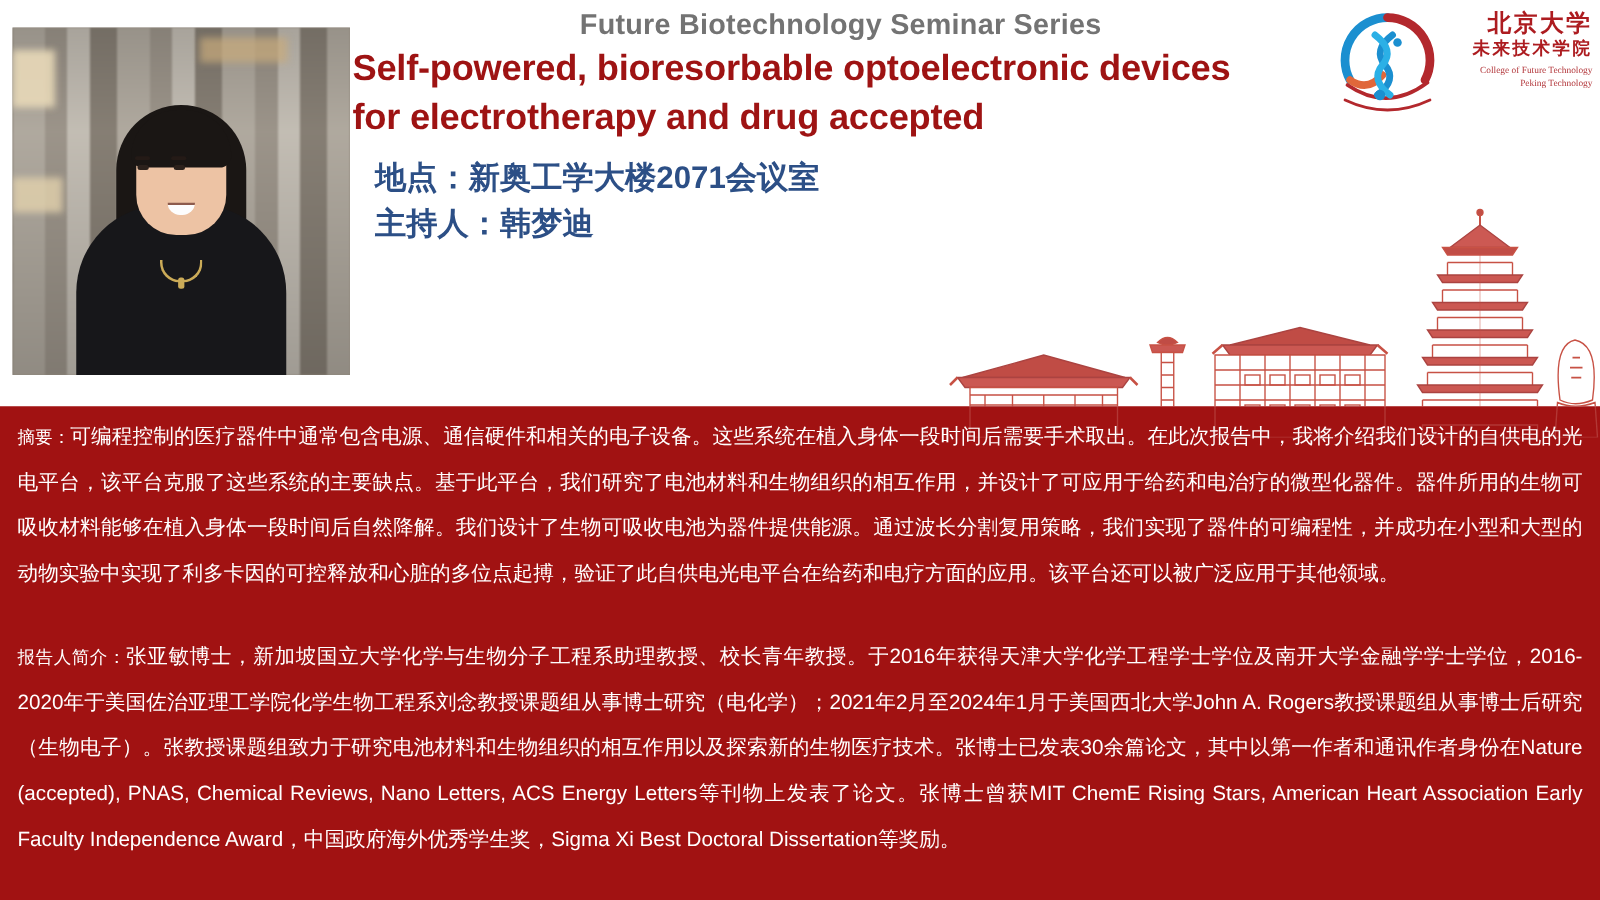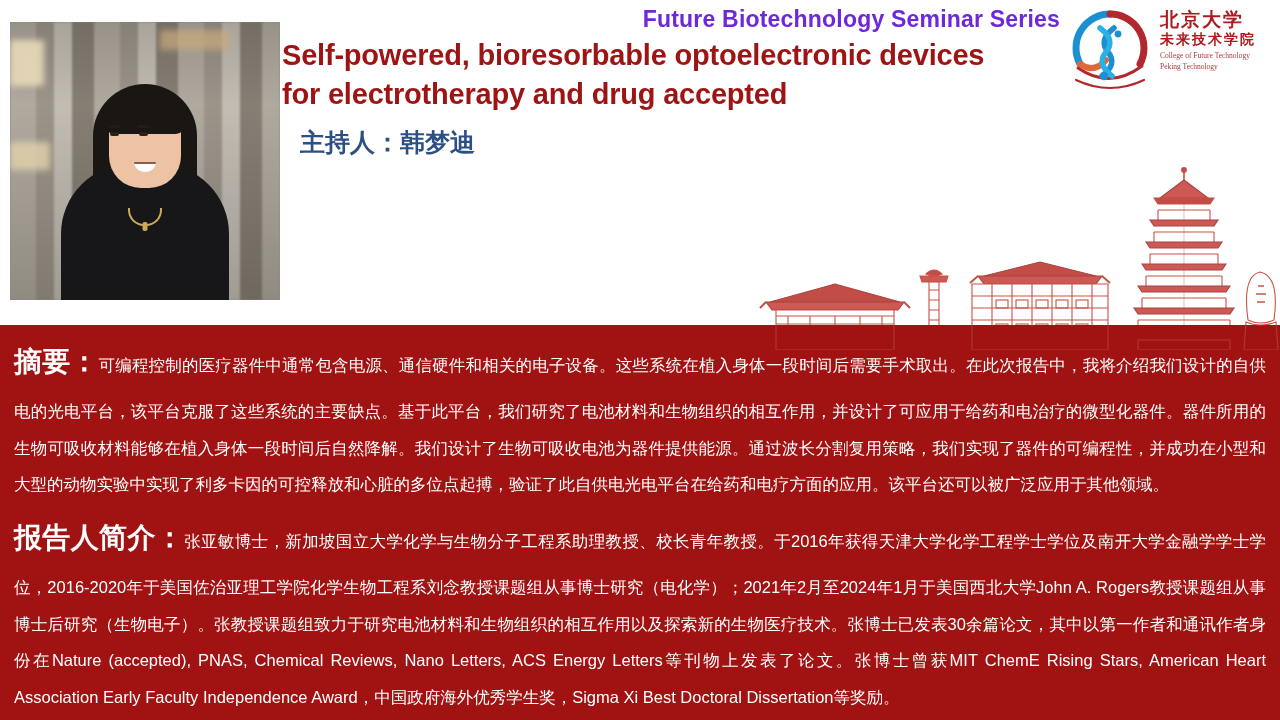--- a/index.html
+++ b/index.html
@@ -36,48 +36,48 @@
   .hair-top{position:absolute;left:50%;top:18px;transform:translateX(-50%);width:80px;height:46px;background:#1a1614;border-radius:40px 40px 10px 10px;}
   .eye{position:absolute;top:62px;width:9px;height:4px;background:#2b211c;border-radius:3px;}
   .eye.l{left:60px;} .eye.r{left:89px;}
   .brow{position:absolute;top:55px;width:12px;height:3px;background:#241a16;border-radius:2px;}
   .brow.l{left:58px;} .brow.r{left:87px;}
   .mouth{position:absolute;left:50%;top:92px;transform:translateX(-50%);width:22px;height:8px;background:#fdfdfd;border-radius:0 0 11px 11px;border-top:2px solid #8d5b4d;}
   .necklace{position:absolute;left:50%;top:138px;transform:translateX(-50%);width:30px;height:16px;border:2px solid #cbab58;border-top:none;border-radius:0 0 16px 16px;}
   .pendant{position:absolute;left:50%;top:152px;transform:translateX(-50%);width:5px;height:9px;background:#cbab58;border-radius:2px;}
 
   
-  .series{position:absolute;left:285px;top:6px;width:775px;text-align:right;
-    color:#6d28d9;font-size:23px;font-weight:bold;letter-spacing:.2px;}
+  .series{position:absolute;left:285px;top:6px;width:775px;text-align:center;
+    color:#737373;font-size:23px;font-weight:bold;letter-spacing:.2px;}
   .title{position:absolute;left:282px;top:36px;width:778px;
     color:#9e1313;font-size:29px;font-weight:bold;line-height:1.33;letter-spacing:-.2px;}
 
   
   .info{position:absolute;left:300px;top:124px;color:#2c4f86;font-size:25px;font-weight:bold;line-height:1.48;}
   .info .row{white-space:nowrap;}
 
   
   .logo{position:absolute;right:6px;top:4px;width:210px;height:104px;}
   .logo-mark{position:absolute;left:0;top:2px;width:92px;height:96px;}
-  .logo-text{position:absolute;left:96px;top:6px;width:114px;text-align:left;}
+  .logo-text{position:absolute;left:96px;top:6px;width:114px;text-align:right;}
   .logo-cn1{font-size:19px;font-weight:bold;color:#ad1c20;font-family:"Liberation Serif","DejaVu Serif",serif;letter-spacing:2px;line-height:1.1;}
   .logo-cn2{font-size:14px;font-weight:bold;color:#ad1c20;font-family:"Liberation Serif","DejaVu Serif",serif;letter-spacing:2px;line-height:1.35;}
   .logo-en{font-size:7.5px;color:#b2363a;font-family:"Liberation Serif","DejaVu Serif",serif;line-height:1.35;margin-top:1px;}
 
   
   .skyline{position:absolute;left:740px;top:150px;width:540px;height:200px;opacity:.92;}
 
   
   .red-band{position:absolute;left:0;top:325px;width:1280px;height:395px;background:#a11212;overflow:hidden;}
   .band-deco{position:absolute;left:740px;top:-175px;width:540px;height:200px;opacity:.25;}
   .body-text{position:relative;color:#ffffff;font-size:16.5px;line-height:2.22;
     text-align:justify;text-justify:inter-ideograph;}
   .abstract{position:absolute;left:14px;top:6px;width:1252px;}
   .bio{position:absolute;left:14px;top:182px;width:1252px;}
-  .lbl{font-size:28px;font-weight:bold;}
+  .lbl{font-size:14px;font-weight:normal;}
 </style>
 </head>
 <body>
 
 <div id="poster">
 
   <div class="top-area">
 
     <div class="photo-frame">
       <div class="photo-bg"></div>
@@ -176,20 +176,21 @@
       </g>
     </svg>
 
     <div class="series">Future Biotechnology Seminar Series</div>
     <div class="title">
       <div>Self-powered, bioresorbable optoelectronic devices</div>
       <div>for electrotherapy and drug accepted</div>
     </div>
 
     <div class="info">
+      <div class="row">地点：新奥工学大楼2071会议室</div>
       <div class="row">主持人：韩梦迪</div>
     </div>
 
     <div class="logo">
       <svg class="logo-mark" viewBox="0 0 92 96">
         <path d="M46 8 a34 34 0 0 0 -30 50" fill="none" stroke="#1b8fd0" stroke-width="7" stroke-linecap="round"></path>
         <path d="M46 8 a34 34 0 0 1 30 50" fill="none" stroke="#b3282d" stroke-width="7" stroke-linecap="round"></path>
         <path d="M14 62 q32 22 64 -2" fill="none" stroke="#b3282d" stroke-width="3" stroke-linecap="round"></path>
         <path d="M16 58 q14 10 26 -4" fill="none" stroke="#e0673a" stroke-width="6" stroke-linecap="round"></path>
         <path d="M50 22 q-16 12 -6 24 q10 12 -6 24" fill="none" stroke="#1b8fd0" stroke-width="5.5" stroke-linecap="round"></path>

